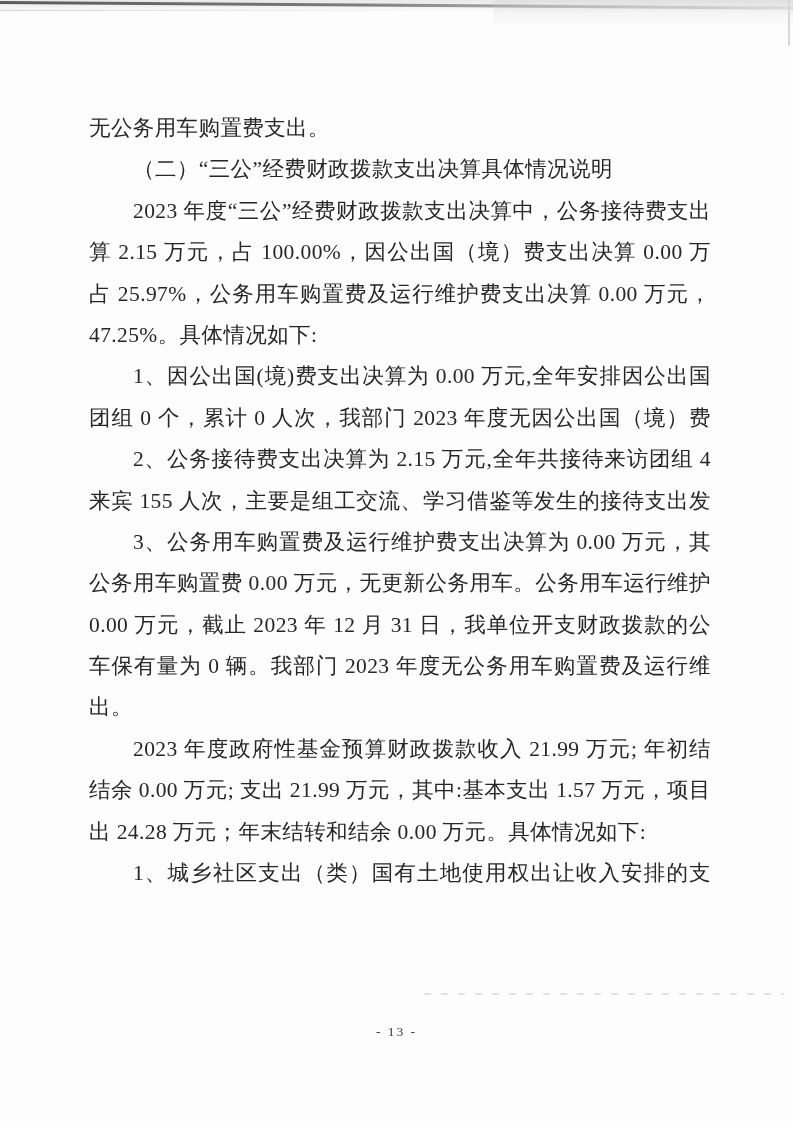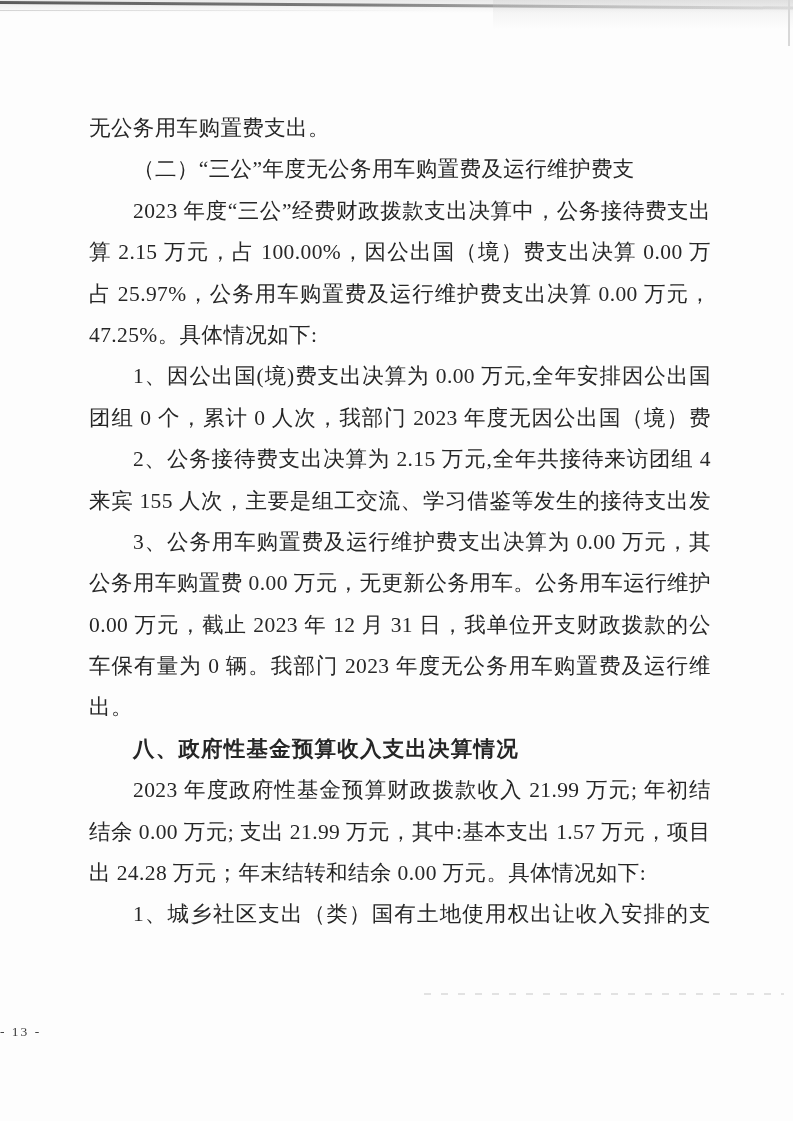--- a/index.html
+++ b/index.html
@@ -96,54 +96,54 @@
     font-family: "Liberation Sans", "DejaVu Sans", sans-serif;
     letter-spacing: 1.2px;
   }
   .page-number {
     position: absolute;
     top: 1022px;
     left: 0;
     width: 100%;
     height: 20px;
     line-height: 20px;
+    text-align: center;
     font-size: 13.5px;
     letter-spacing: 2px;
     color: #3a3a3a;
   }
 </style>
 </head>
 <body>
 
 <div class="page">
 
   <div class="scan-top-line"></div>
   <div class="scan-top-haze"></div>
   <div class="scan-top-haze-right"></div>
   <div class="scan-top-line2"></div>
   <div class="scan-right-line"></div>
   <div class="scan-dashes"></div>
 
   <div class="content">
     <div class="line">无公务用车购置费支出。</div>
-    <div class="line indent">（二）“三公”年度无公务用车购置费及运行维护费支</div>
+    <div class="line indent">（二）“三公”经费财政拨款支出决算具体情况说明</div>
     <div class="line indent fill">2023 年度“三公”经费财政拨款支出决算中，公务接待费支出决</div>
     <div class="line fill">算 2.15 万元，占 100.00%，因公出国（境）费支出决算 0.00 万元，</div>
     <div class="line fill">占 25.97%，公务用车购置费及运行维护费支出决算 0.00 万元，占</div>
     <div class="line">47.25%。具体情况如下:</div>
     <div class="line indent fill">1、因公出国(境)费支出决算为 0.00 万元,全年安排因公出国(境)</div>
     <div class="line fill">团组 0 个，累计 0 人次，我部门 2023 年度无因公出国（境）费支出。</div>
     <div class="line indent fill">2、公务接待费支出决算为 2.15 万元,全年共接待来访团组 4 个，</div>
     <div class="line fill">来宾 155 人次，主要是组工交流、学习借鉴等发生的接待支出发生的</div>
     <div class="line indent fill">3、公务用车购置费及运行维护费支出决算为 0.00 万元，其中：</div>
     <div class="line fill">公务用车购置费 0.00 万元，无更新公务用车。公务用车运行维护费</div>
     <div class="line fill">0.00 万元，截止 2023 年 12 月 31 日，我单位开支财政拨款的公务用</div>
     <div class="line fill">车保有量为 0 辆。我部门 2023 年度无公务用车购置费及运行维护费支</div>
     <div class="line">出。</div>
-    <div class="line indent heading">八、政府性基金预算收入支出决算情况</div>
     <div class="line indent fill">2023 年度政府性基金预算财政拨款收入 21.99 万元; 年初结转和</div>
     <div class="line fill">结余 0.00 万元; 支出 21.99 万元，其中:基本支出 1.57 万元，项目支</div>
     <div class="line">出 24.28 万元；年末结转和结余 0.00 万元。具体情况如下:</div>
     <div class="line indent fill">1、城乡社区支出（类）国有土地使用权出让收入安排的支出（款）</div>
   </div>
 
   <div class="page-number">- 13 -</div>
 
 </div>
 

